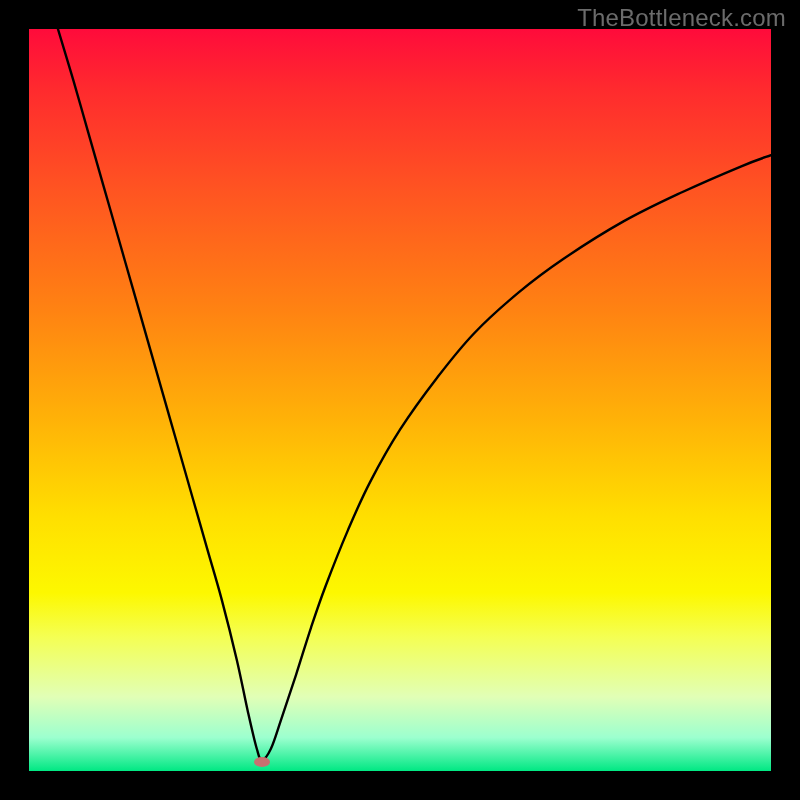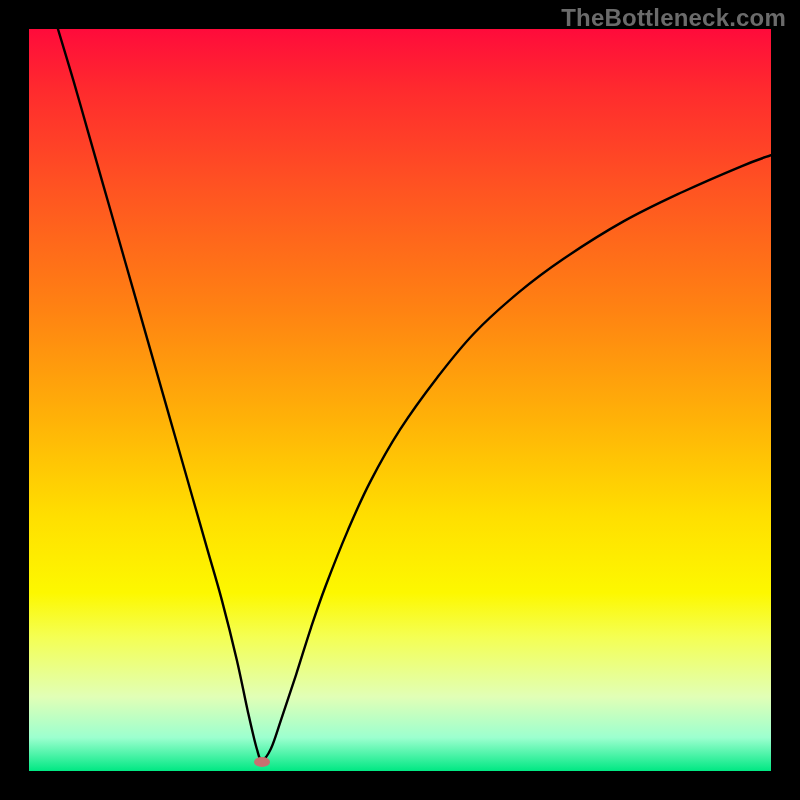--- a/index.html
+++ b/index.html
@@ -16,21 +16,21 @@
     width: 800px;
     height: 800px;
     background: #000;
   }
   .watermark {
     position: absolute;
     top: 4px;
     right: 14px;
     color: #6b6b6b;
     font-size: 24px;
-    font-weight: 700;
+    font-weight: 400;
     letter-spacing: 0.2px;
     z-index: 10;
     user-select: none;
   }
   .plot-area {
     position: absolute;
     left: 29px;
     top: 29px;
     width: 742px;
     height: 742px;

